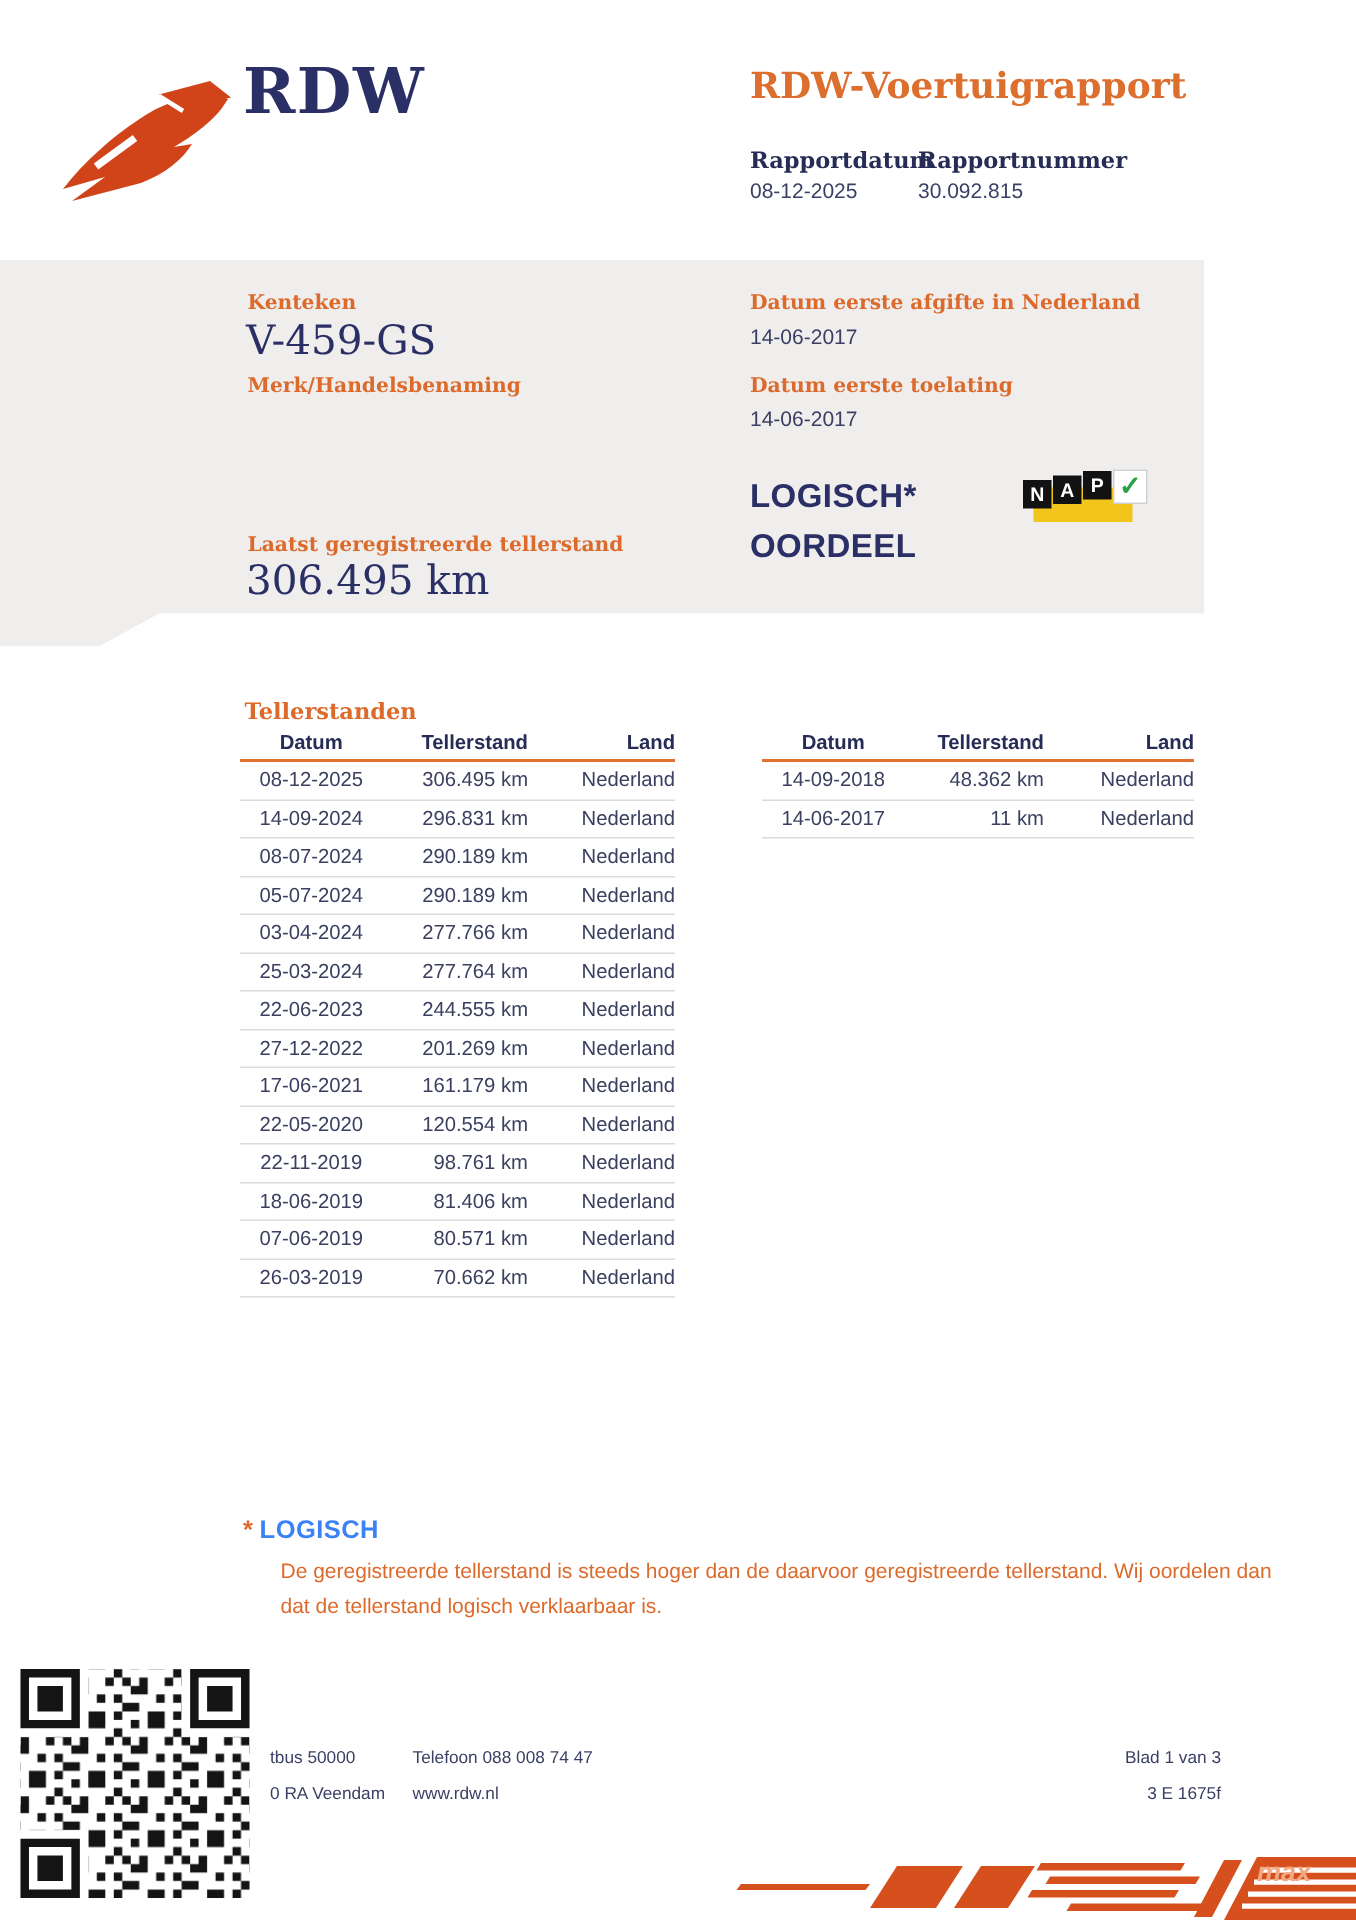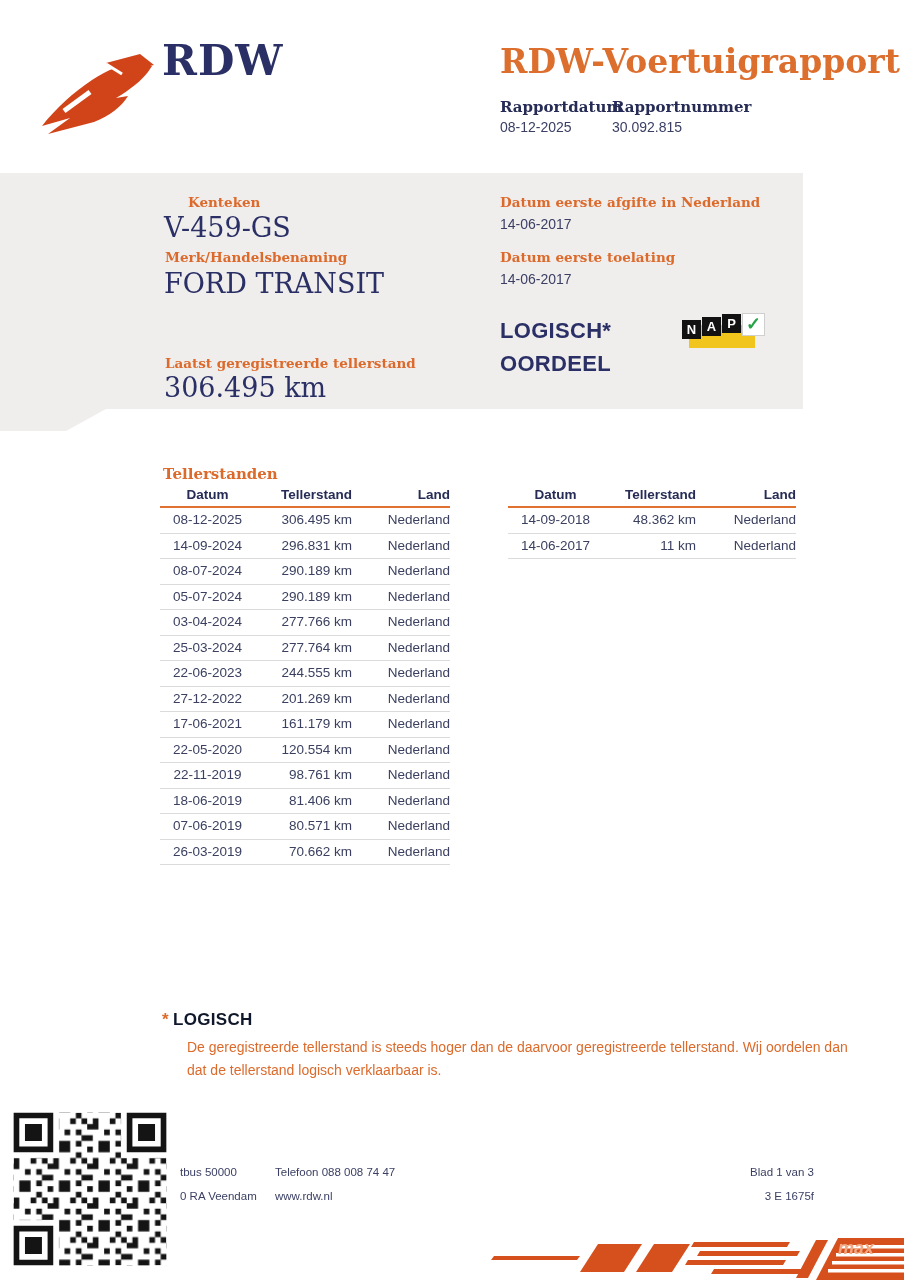--- a/index.html
+++ b/index.html
@@ -4,21 +4,21 @@
 <style>
   html,body{margin:0;padding:0;background:#ffffff;}
   #page{position:relative;width:904px;height:1280px;background:#fff;overflow:hidden;
         font-family:"Liberation Sans",sans-serif;}
   .abs{position:absolute;}
 
   
   .logo-text{left:162px;top:36px;font-family:"DejaVu Serif",serif;font-weight:bold;
              font-size:42px;color:#2A3065;letter-spacing:1px;}
   .doc-title{left:500px;top:42px;font-family:"DejaVu Serif",serif;font-weight:bold;
-             font-size:33px;color:#DC6E2E;}
+             font-size:24px;color:#DC6E2E;}
   .meta-label{font-family:"DejaVu Serif",serif;font-weight:bold;font-size:15px;color:#262C55;}
   .meta-value{font-size:14px;color:#3A3F63;}
 
   
   .panel{left:0;top:173px;width:803px;height:258px;background:#F0EDED;
          clip-path:polygon(0 0,803px 0,803px 236px,106px 236px,66px 258px,0 258px);}
   .field-label{font-family:"DejaVu Serif",serif;font-weight:bold;font-size:13.5px;color:#DC6A2B;}
   .field-value-lg{font-family:"DejaVu Serif",serif;font-size:27px;color:#2A3065;}
   .field-value-sm{font-size:14px;color:#3A3F63;}
   .oordeel{font-size:22px;font-weight:bold;color:#2A3065;line-height:33px;letter-spacing:.3px;}
@@ -38,21 +38,21 @@
          line-height:15px;border-bottom:2px solid #E0712F;padding-bottom:2px;}
   .trow{display:flex;height:24.5px;line-height:24.5px;border-bottom:1px solid #DBDBDB;
         font-size:13.5px;color:#3B4060;}
   .c-datum{width:95px;text-align:center;}
   .c-tell{width:97px;text-align:right;}
   .c-land{flex:1;text-align:right;}
   .t-right .c-tell{width:93px;}
 
   
   .note-star{color:#DC6A2B;font-weight:bold;font-size:17px;}
-  .note-head{color:#0f172a;font-weight:bold;font-size:17px;letter-spacing:.3px;}
+  .note-head{color:#3b82f6;font-weight:bold;font-size:17px;letter-spacing:.3px;}
   .note-body{color:#DC6A2B;font-size:14px;line-height:23px;width:670px;}
 
   
   .foot{font-size:11.5px;color:#3A3F63;}
   .foot-right{width:118px;text-align:right;}
 </style>
 </head>
 <body>
 
 <div id="page">
@@ -66,25 +66,24 @@
   <div class="abs logo-text">RDW</div>
 
   <div class="abs doc-title">RDW-Voertuigrapport</div>
   <div class="abs meta-label" style="left:500px;top:98px;">Rapportdatum</div>
   <div class="abs meta-label" style="left:612px;top:98px;">Rapportnummer</div>
   <div class="abs meta-value" style="left:500px;top:119px;">08-12-2025</div>
   <div class="abs meta-value" style="left:612px;top:119px;">30.092.815</div>
 
   <div class="abs panel"></div>
 
-  <div class="abs field-label" style="left:165px;top:194px;margin-left:23px;">Kenteken</div>
+  <div class="abs field-label" style="left:165px;top:194px;">Kenteken</div>
   <div class="abs field-value-lg" style="left:164px;top:212px;">V-459-GS</div>
 
   <div class="abs field-label" style="left:165px;top:249px;">Merk/Handelsbenaming</div>
-  <div class="abs field-value-lg" style="left:164px;top:268px;">FORD TRANSIT</div>
 
   <div class="abs field-label" style="left:165px;top:355px;">Laatst geregistreerde tellerstand</div>
   <div class="abs field-value-lg" style="left:164px;top:372px;">306.495 km</div>
 
   <div class="abs field-label" style="left:500px;top:194px;">Datum eerste afgifte in Nederland</div>
   <div class="abs field-value-sm" style="left:500px;top:216px;">14-06-2017</div>
 
   <div class="abs field-label" style="left:500px;top:249px;">Datum eerste toelating</div>
   <div class="abs field-value-sm" style="left:500px;top:271px;">14-06-2017</div>
 

